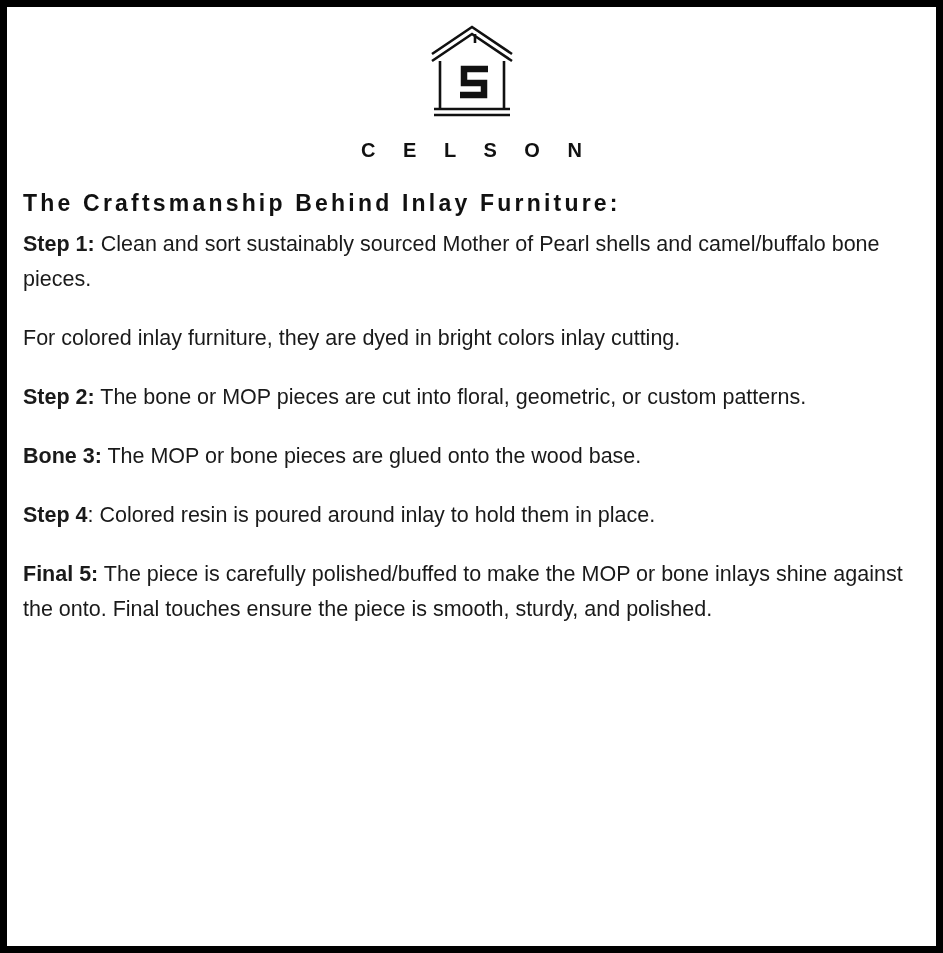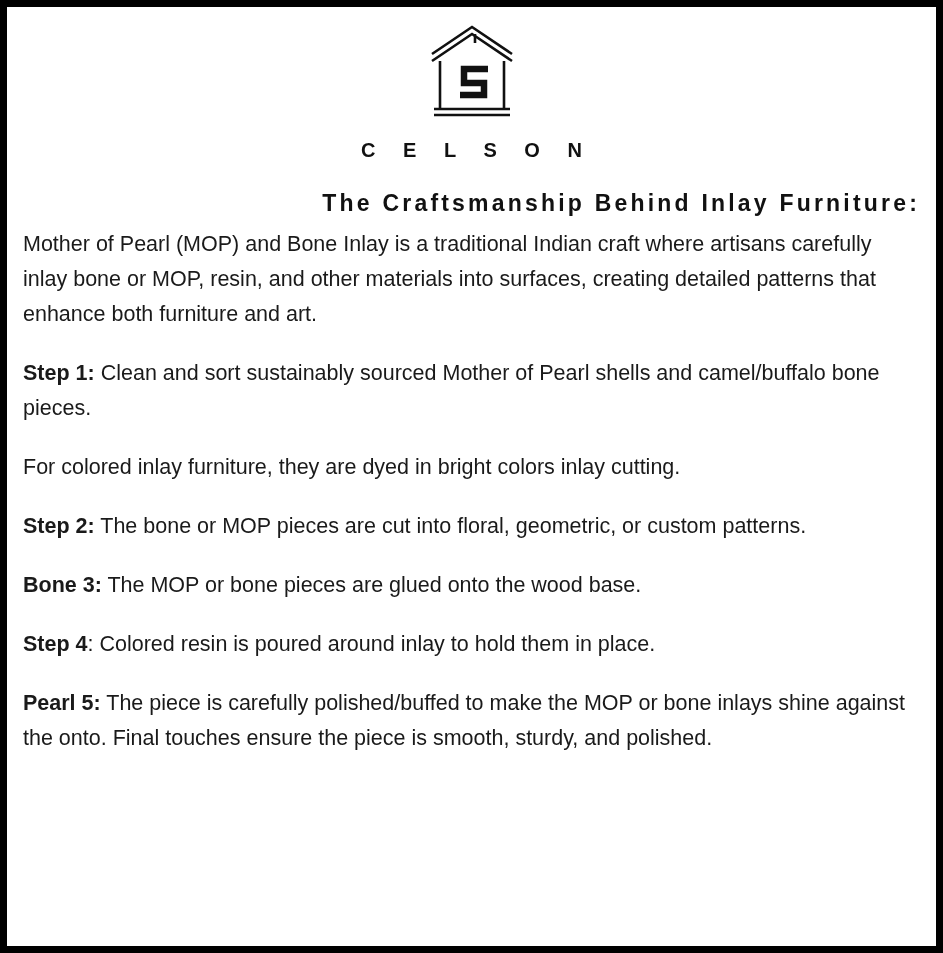--- a/index.html
+++ b/index.html
@@ -38,21 +38,20 @@
     text-indent: 11px;
     color: #111111;
     font-family: "Liberation Sans", sans-serif;
   }
   .doc-heading {
     margin-top: 28px;
     font-size: 23px;
     font-weight: 700;
     letter-spacing: 3.2px;
     color: #111111;
-    text-align: right;
   }
   .body-copy {
     margin-top: 10px;
   }
   .para {
     font-size: 21.5px;
     line-height: 35px;
     color: #1a1a1a;
     margin: 0 0 24px 0;
     max-width: 890px;
@@ -83,21 +82,20 @@
           <path d="M64 48 L40 48 L40 62 L60 62 L60 74 L36 74"></path>
         </g>
       </svg>
     </span>
     <div class="brand-name">C E L S O N</div>
   </div>
 
   <div class="doc-heading">The Craftsmanship Behind Inlay Furniture:</div>
 
   <div class="body-copy">
-    <p class="para">Mother of Pearl (MOP) and Bone Inlay is a traditional Indian craft where artisans carefully inlay bone or MOP, resin, and other materials into surfaces, creating detailed patterns that enhance both furniture and art.</p>
 
     <p class="para">
       <span class="step-label">Step 1:</span><span> Clean and sort sustainably sourced Mother of Pearl shells and camel/buffalo bone pieces.</span>
     </p>
 
     <p class="para">
       <span class="step-label"></span><span>For colored inlay furniture, they are dyed in bright colors inlay cutting.</span>
     </p>
 
     <p class="para">
@@ -106,17 +104,17 @@
 
     <p class="para">
       <span class="step-label">Bone 3:</span><span> The MOP or bone pieces are glued onto the wood base.</span>
     </p>
 
     <p class="para">
       <span class="step-label">Step 4</span><span>: Colored resin is poured around inlay to hold them in place.</span>
     </p>
 
     <p class="para">
-      <span class="step-label">Pearl 5:</span><span> The piece is carefully polished/buffed to make the MOP or bone inlays shine against the onto. Final touches ensure the piece is smooth, sturdy, and polished.</span>
+      <span class="step-label">Final 5:</span><span> The piece is carefully polished/buffed to make the MOP or bone inlays shine against the onto. Final touches ensure the piece is smooth, sturdy, and polished.</span>
     </p>
   </div>
 
 </div>
 
 </body></html>

